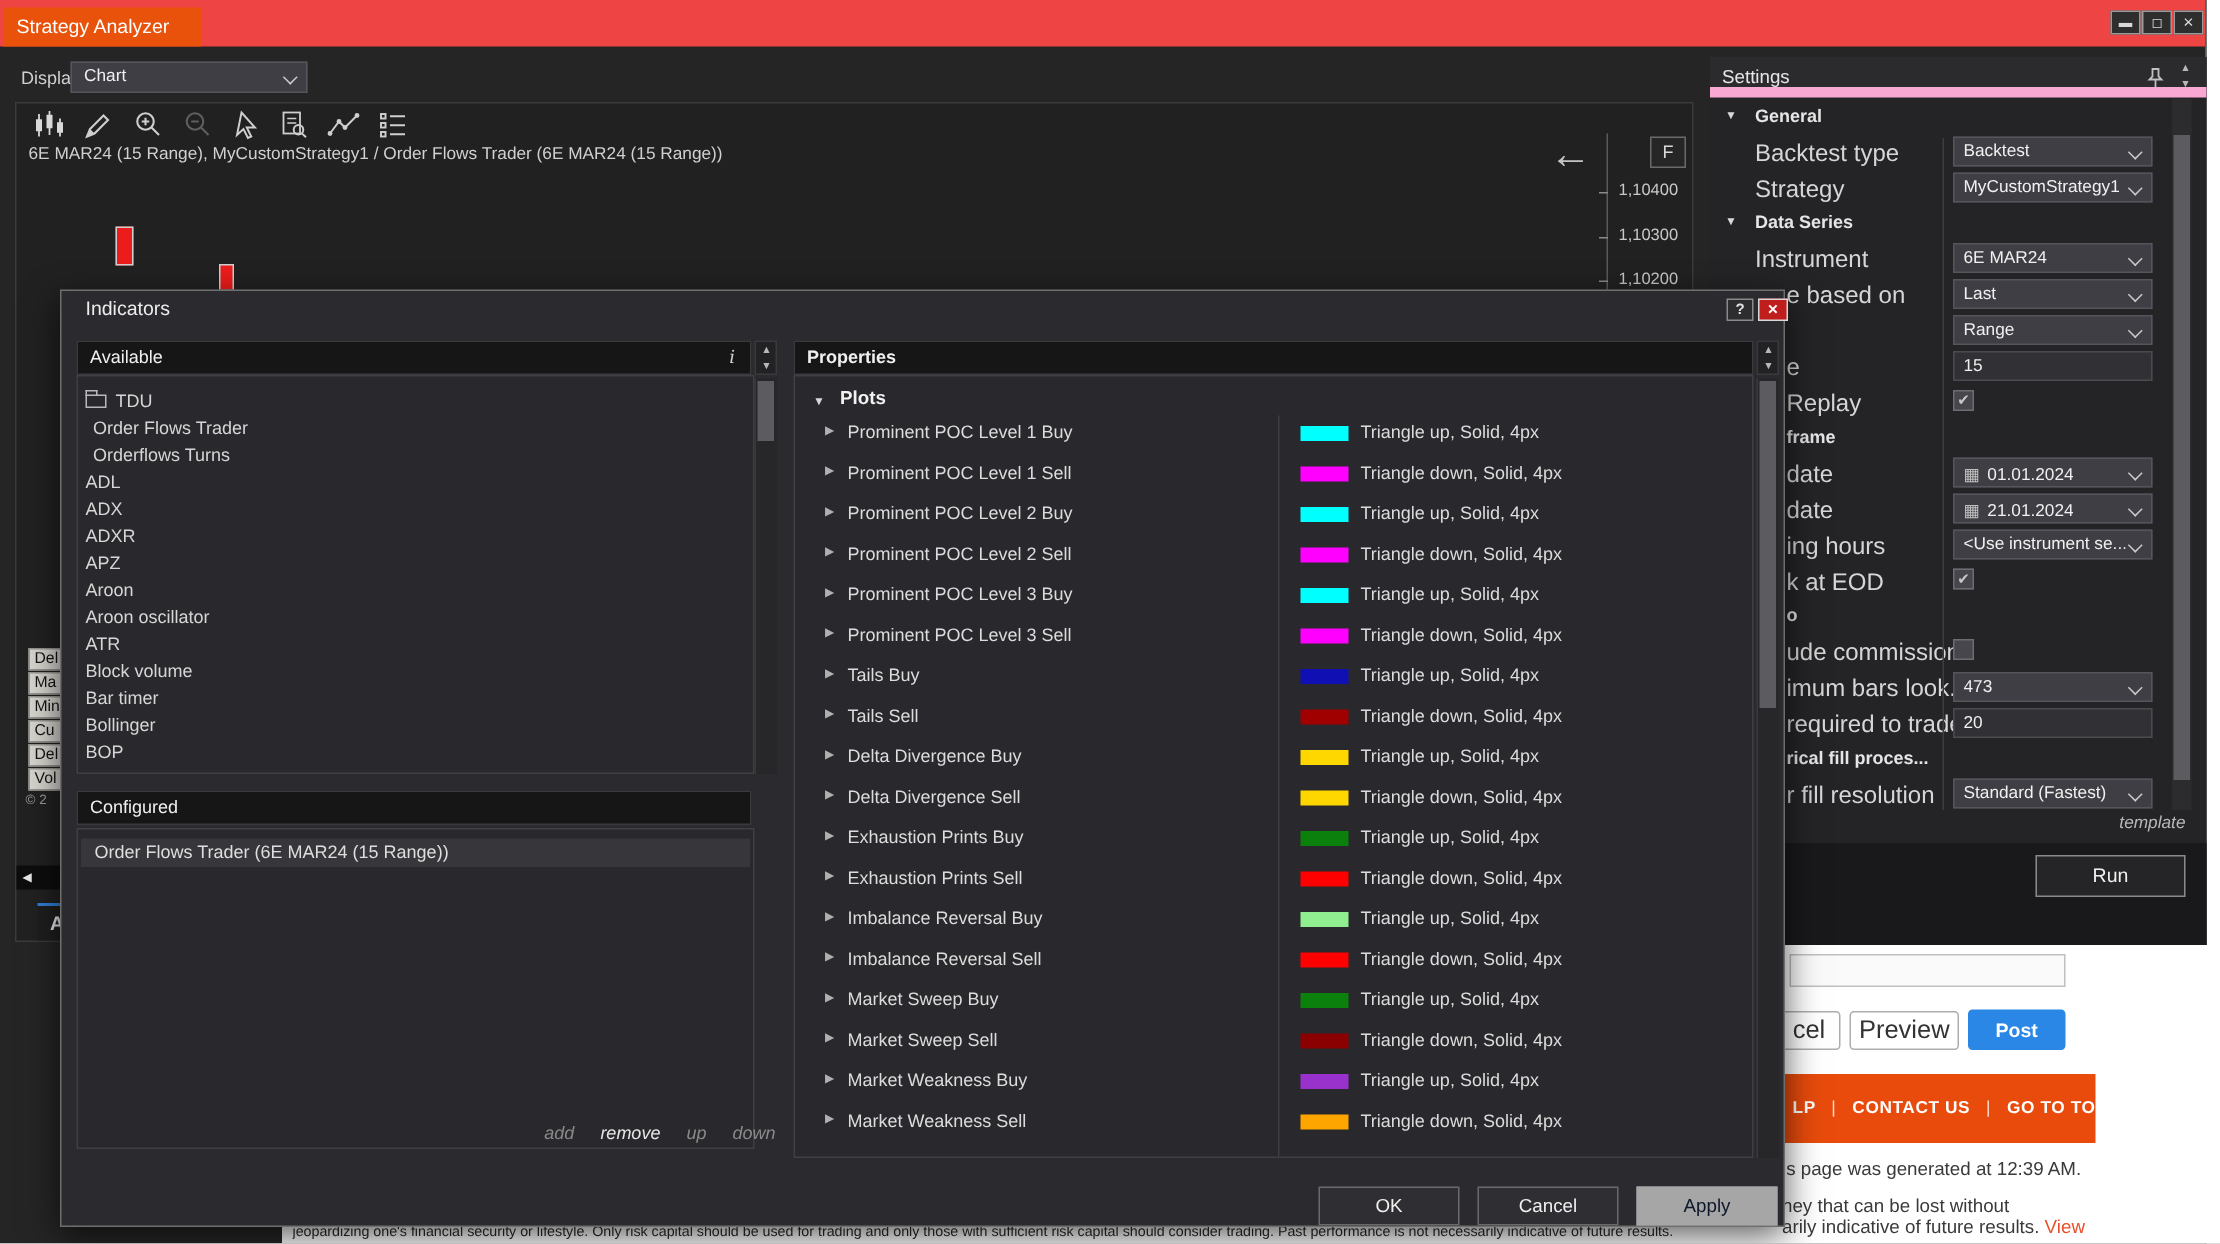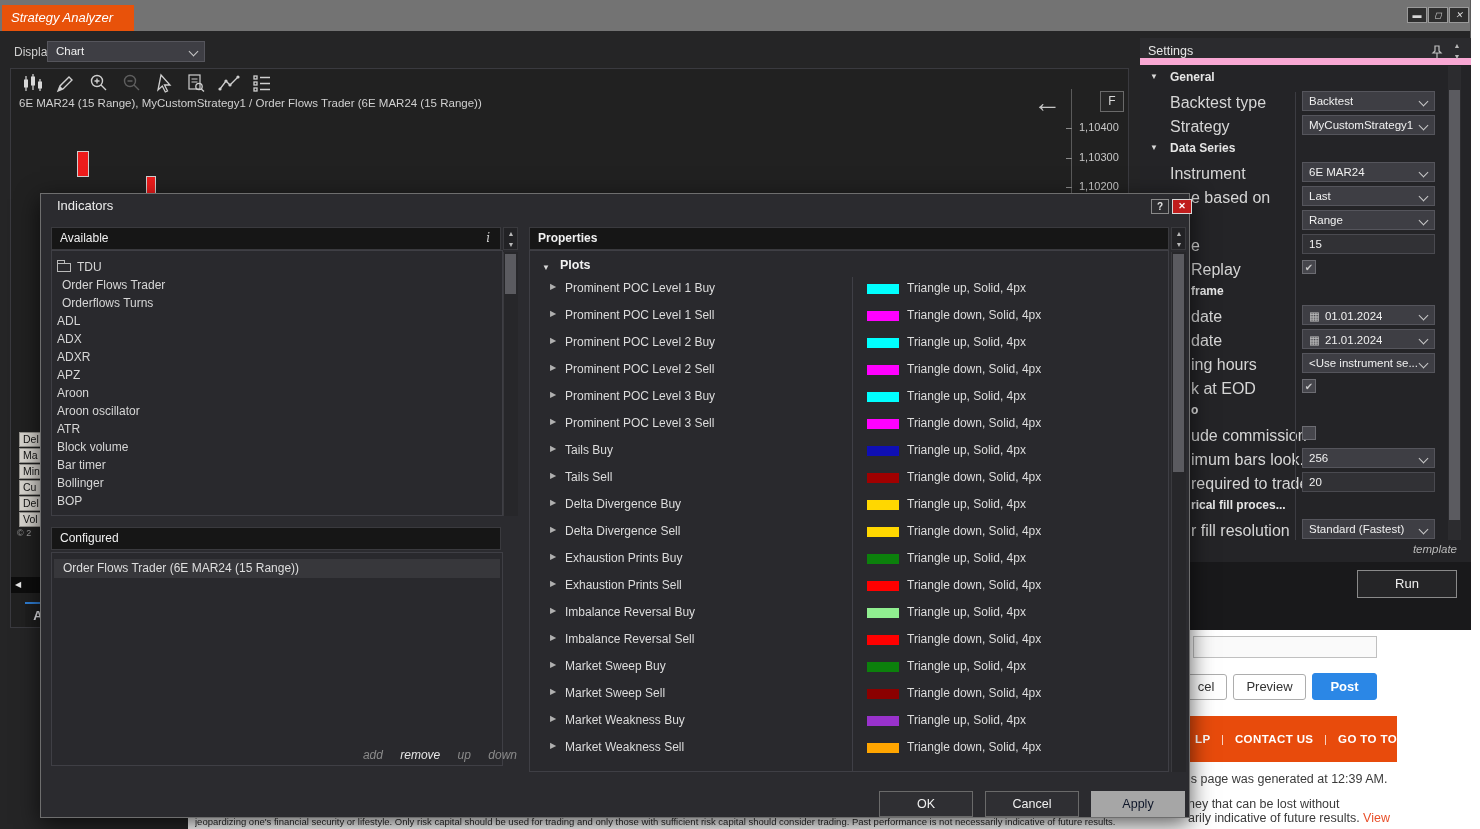--- a/index.html
+++ b/index.html
@@ -4,21 +4,21 @@
 <style>
   * { margin:0; padding:0; box-sizing:border-box; }
   html,body { width:1480px; height:829px; overflow:hidden; background:#fff;
     font-family:"Liberation Sans", sans-serif; }
   #screen { position:relative; width:1480px; height:829px; background:#ffffff; overflow:hidden; }
   .abs { position:absolute; }
 
   
   #sa-window { left:0; top:0; width:1471px; height:829px; background:#252526;
     border-right:1px solid #5a5a5a; z-index:1; }
-  #titlebar { left:0; top:0; width:100%; height:31px; background:#737373;font-style:italic; }
+  #titlebar { left:0; top:0; width:100%; height:31px; background:#ef4444; }
   #title-tab { left:2px; top:5px; width:132px; height:26px; background:#e8520a;
     color:#fff; font-size:13px; line-height:26px; padding-left:9px; }
   .winbtn { top:7px; width:20px; height:16px; background:#2e2e2e; border:1px solid #9a9a9a;
     color:#d8d8d8; text-align:center; font-size:9px; line-height:14px; }
   #display-label { left:14px; top:45px; font-size:12px; color:#cfcfcf; }
   .dd { background:#3e3e44; border:1px solid #55555c; color:#f0f0f0; font-size:11.5px; }
   .chev { position:absolute; right:7px; top:6px; width:7px; height:7px;
     border-right:1.6px solid #c9c9c9; border-bottom:1.6px solid #c9c9c9; transform:rotate(45deg); }
   #display-dd { left:47px; top:41px; width:158px; height:21px; }
   #display-dd span.val { position:absolute; left:8px; top:3px; }
@@ -70,21 +70,21 @@
   #template-link { left:0; top:505px; width:317px; text-align:right; font-style:italic;
     font-size:11.5px; color:#b8b8b8; }
   #run-strip { left:0; top:524px; width:331px; height:68px; background:#19191b; }
   #run-btn { left:217px; top:8px; width:100px; height:28px; background:#252527;
     border:1px solid #8a8a8a; color:#f0f0f0; font-size:13px; text-align:center; line-height:26px; }
 
   
   #browser { left:188px; top:630px; width:1292px; height:199px; background:#ffffff; z-index:2; }
   #wp-input { left:1005px; top:6px; width:184px; height:22px; background:#fafafa; border:1px solid #c0c0c0; }
   .wp-btn { top:44px; height:26px; background:#fff; border:1px solid #adadad; border-radius:3px;
-    color:#333; font-size:13px; text-align:center; line-height:24px; }
+    color:#333; font-size:17px; text-align:center; line-height:24px; }
   #wp-post { left:1124px; top:43px; width:65px; height:27px; background:#2b87e6; border:1px solid #2b87e6;
     border-radius:3px; color:#fff; font-weight:bold; font-size:13px; text-align:center; line-height:25px; }
   #wp-orange { left:997px; top:86px; width:212px; height:46px; background:#e84b0c; color:#fff;
     font-size:11.5px; font-weight:bold; letter-spacing:.4px; line-height:46px; padding-left:10px;
     white-space:nowrap; overflow:hidden; }
   #wp-orange .sep { font-weight:normal; margin:0 7px; opacity:.8; }
   .wp-text { font-size:12.5px; color:#3a3a3a; white-space:nowrap; }
   #wp-view { color:#e8502a; }
   #wp-disclaimer { left:7px; top:186px; width:1285px; font-size:9.5px; color:#2a2a2a;
     white-space:nowrap; overflow:hidden; }
@@ -320,21 +320,21 @@
           <div class="ssec">
             <span class="lbl" style="left:51px">o</span>
           </div>
           <div class="srow">
             <span class="lbl" style="left:51px">ude commission</span>
             <div class="cbx"></div>
           </div>
           <div class="srow">
             <span class="lbl" style="left:51px">imum bars look...</span>
             <div class="ctl dd">
-              <span class="val"><span>256</span></span>
+              <span class="val"><span>473</span></span>
               <span class="chev"></span>
             </div>
           </div>
           <div class="srow">
             <span class="lbl" style="left:51px"> required to trade</span>
             <div class="ctl inpt">
               <span class="val">20</span>
             </div>
           </div>
           <div class="ssec">

